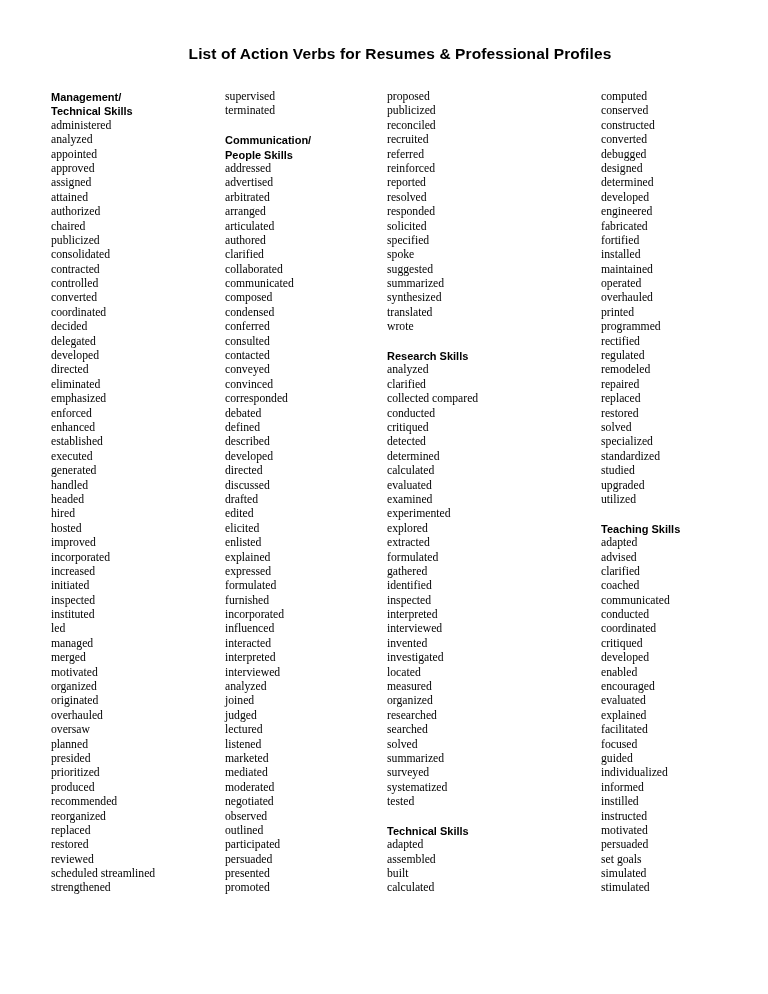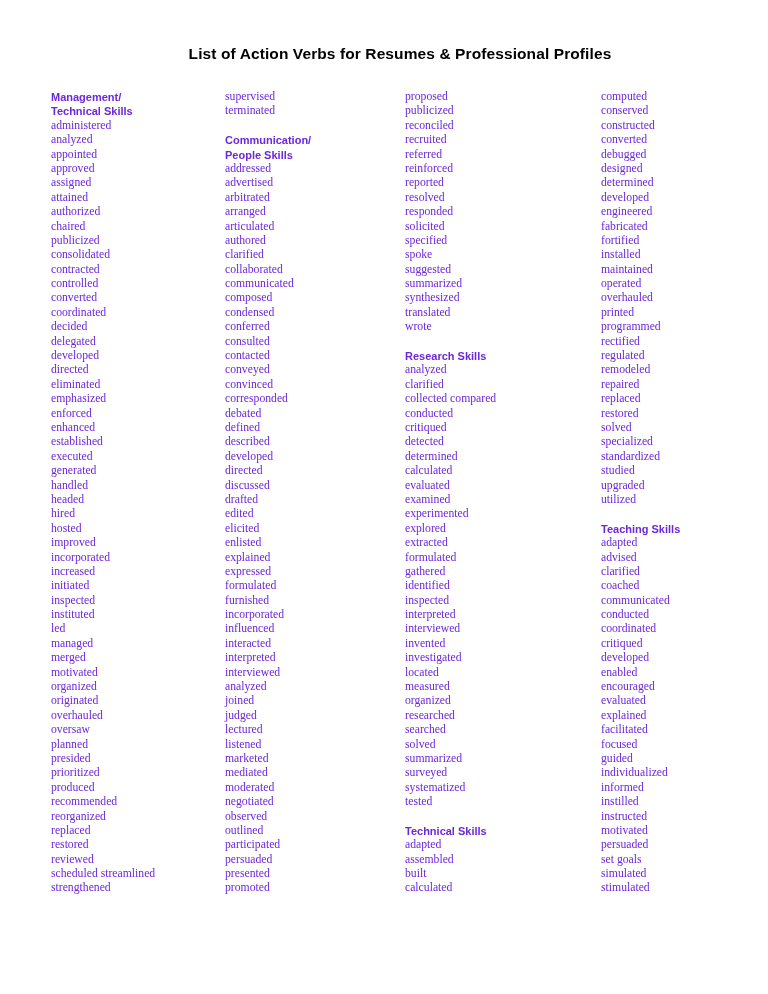--- a/index.html
+++ b/index.html
@@ -23,25 +23,25 @@
     text-align: center;
     font-family: "Liberation Sans", sans-serif;
     font-weight: bold;
     font-size: 15.5px;
     color: #000000;
     letter-spacing: 0.1px;
   }
   .col {
     position: absolute;
     top: 90px;
-    color: #6d28d9;
+    color: #000000;
   }
   .col-0 { left: 51px; }
   .col-1 { left: 225px; }
-  .col-2 { left: 405px; }
+  .col-2 { left: 387px; }
   .col-3 { left: 601px; }
   .line {
     height: 14.4px;
     line-height: 14.4px;
     white-space: nowrap;
   }
   .word {
     font-family: "Liberation Serif", serif;
     font-size: 11.7px;
   }

